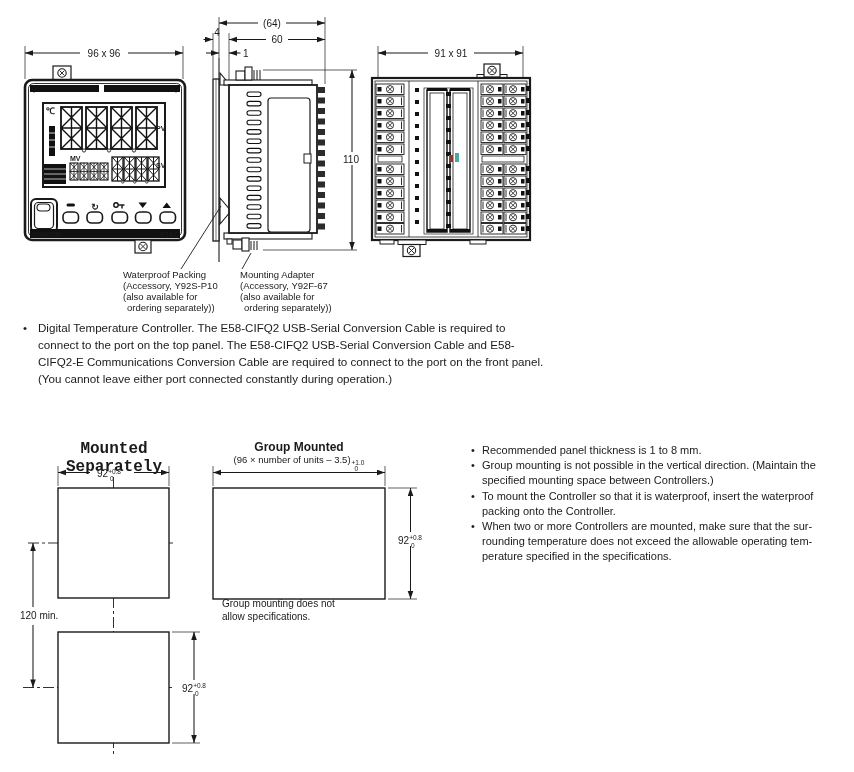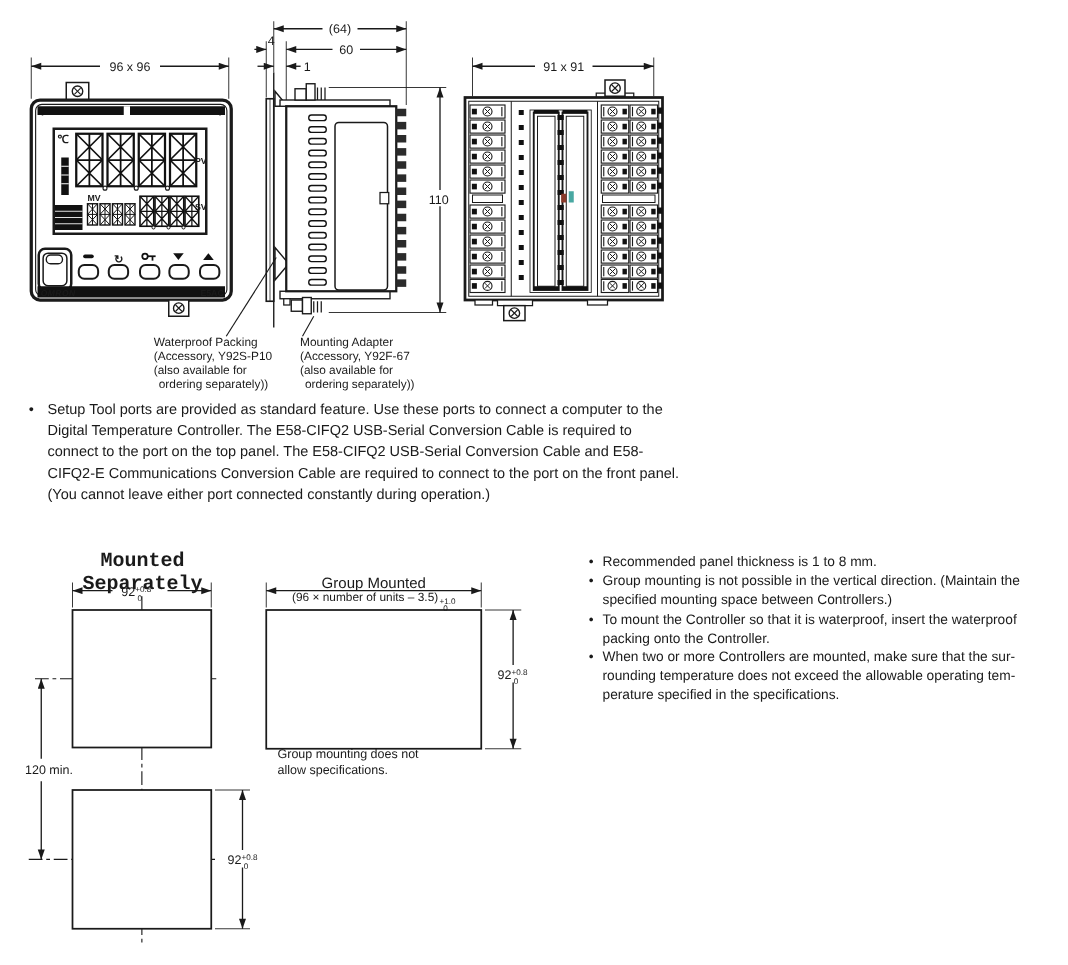--- a/index.html
+++ b/index.html
@@ -17,21 +17,21 @@
   svg text{font-family:"Liberation Sans",sans-serif;fill:#1a1a1a;}
   svg .dtx{font-size:10px;}
   svg .tol{font-size:6.5px;}
   svg .disp{font-size:7px;font-weight:bold;}
   .acc-label{font-size:9.5px;line-height:10.9px;}
   .acc-label .indent{margin-left:4px;}
   #setup{left:38px;top:319px;width:615px;font-size:11.6px;line-height:17px;}
   #setup .bullet{position:absolute;left:-15px;top:0;}
   #ms-title{left:57px;top:440px;width:114px;text-align:center;font-size:16px;font-weight:bold;font-family:Liberation Mono, monospace;}
   #gm-head{left:213px;top:440px;width:172px;text-align:center;}
-  #gm-head .t1{font-size:12px;font-weight:normal;margin-top:19px;}
+  #gm-head .t1{font-size:12px;font-weight:bold;}
   #gm-head .t2{font-size:9.5px;margin-top:0px;}
   .tolstack{display:inline-flex;flex-direction:column;font-size:6.5px;line-height:6px;
             vertical-align:-2px;margin-left:1px;text-align:left;}
   .tolstack .bb{padding-left:3px;}
   #gm-caption{left:222px;top:598px;font-size:10px;line-height:12.5px;}
   #notes{left:471px;top:443px;width:388px;font-size:11px;line-height:15.2px;}
   .note{position:relative;padding-left:11px;}
   .note .b{position:absolute;left:0;top:0;}
 </style>
 </head>
@@ -420,21 +420,20 @@
 </div>
 <div class="abs acc-label" style="left:240px;top:270px;">
   <div>Mounting Adapter</div>
   <div>(Accessory, Y92F-67</div>
   <div>(also available for</div>
   <div class="indent">ordering separately))</div>
 </div>
 
 <div id="setup" class="abs">
   <span class="bullet">•</span>
-  <div>Setup Tool ports are provided as standard feature. Use these ports to connect a computer to the</div>
   <div>Digital Temperature Controller. The E58-CIFQ2 USB-Serial Conversion Cable is required to</div>
   <div>connect to the port on the top panel. The E58-CIFQ2 USB-Serial Conversion Cable and E58-</div>
   <div>CIFQ2-E Communications Conversion Cable are required to connect to the port on the front panel.</div>
   <div>(You cannot leave either port connected constantly during operation.)</div>
 </div>
 
 <div id="ms-title" class="abs">Mounted Separately</div>
 <div id="gm-head" class="abs">
   <div class="t1">Group Mounted</div>
   <div class="t2"><span>(96 × number of units – 3.5)</span><span class="tolstack">

